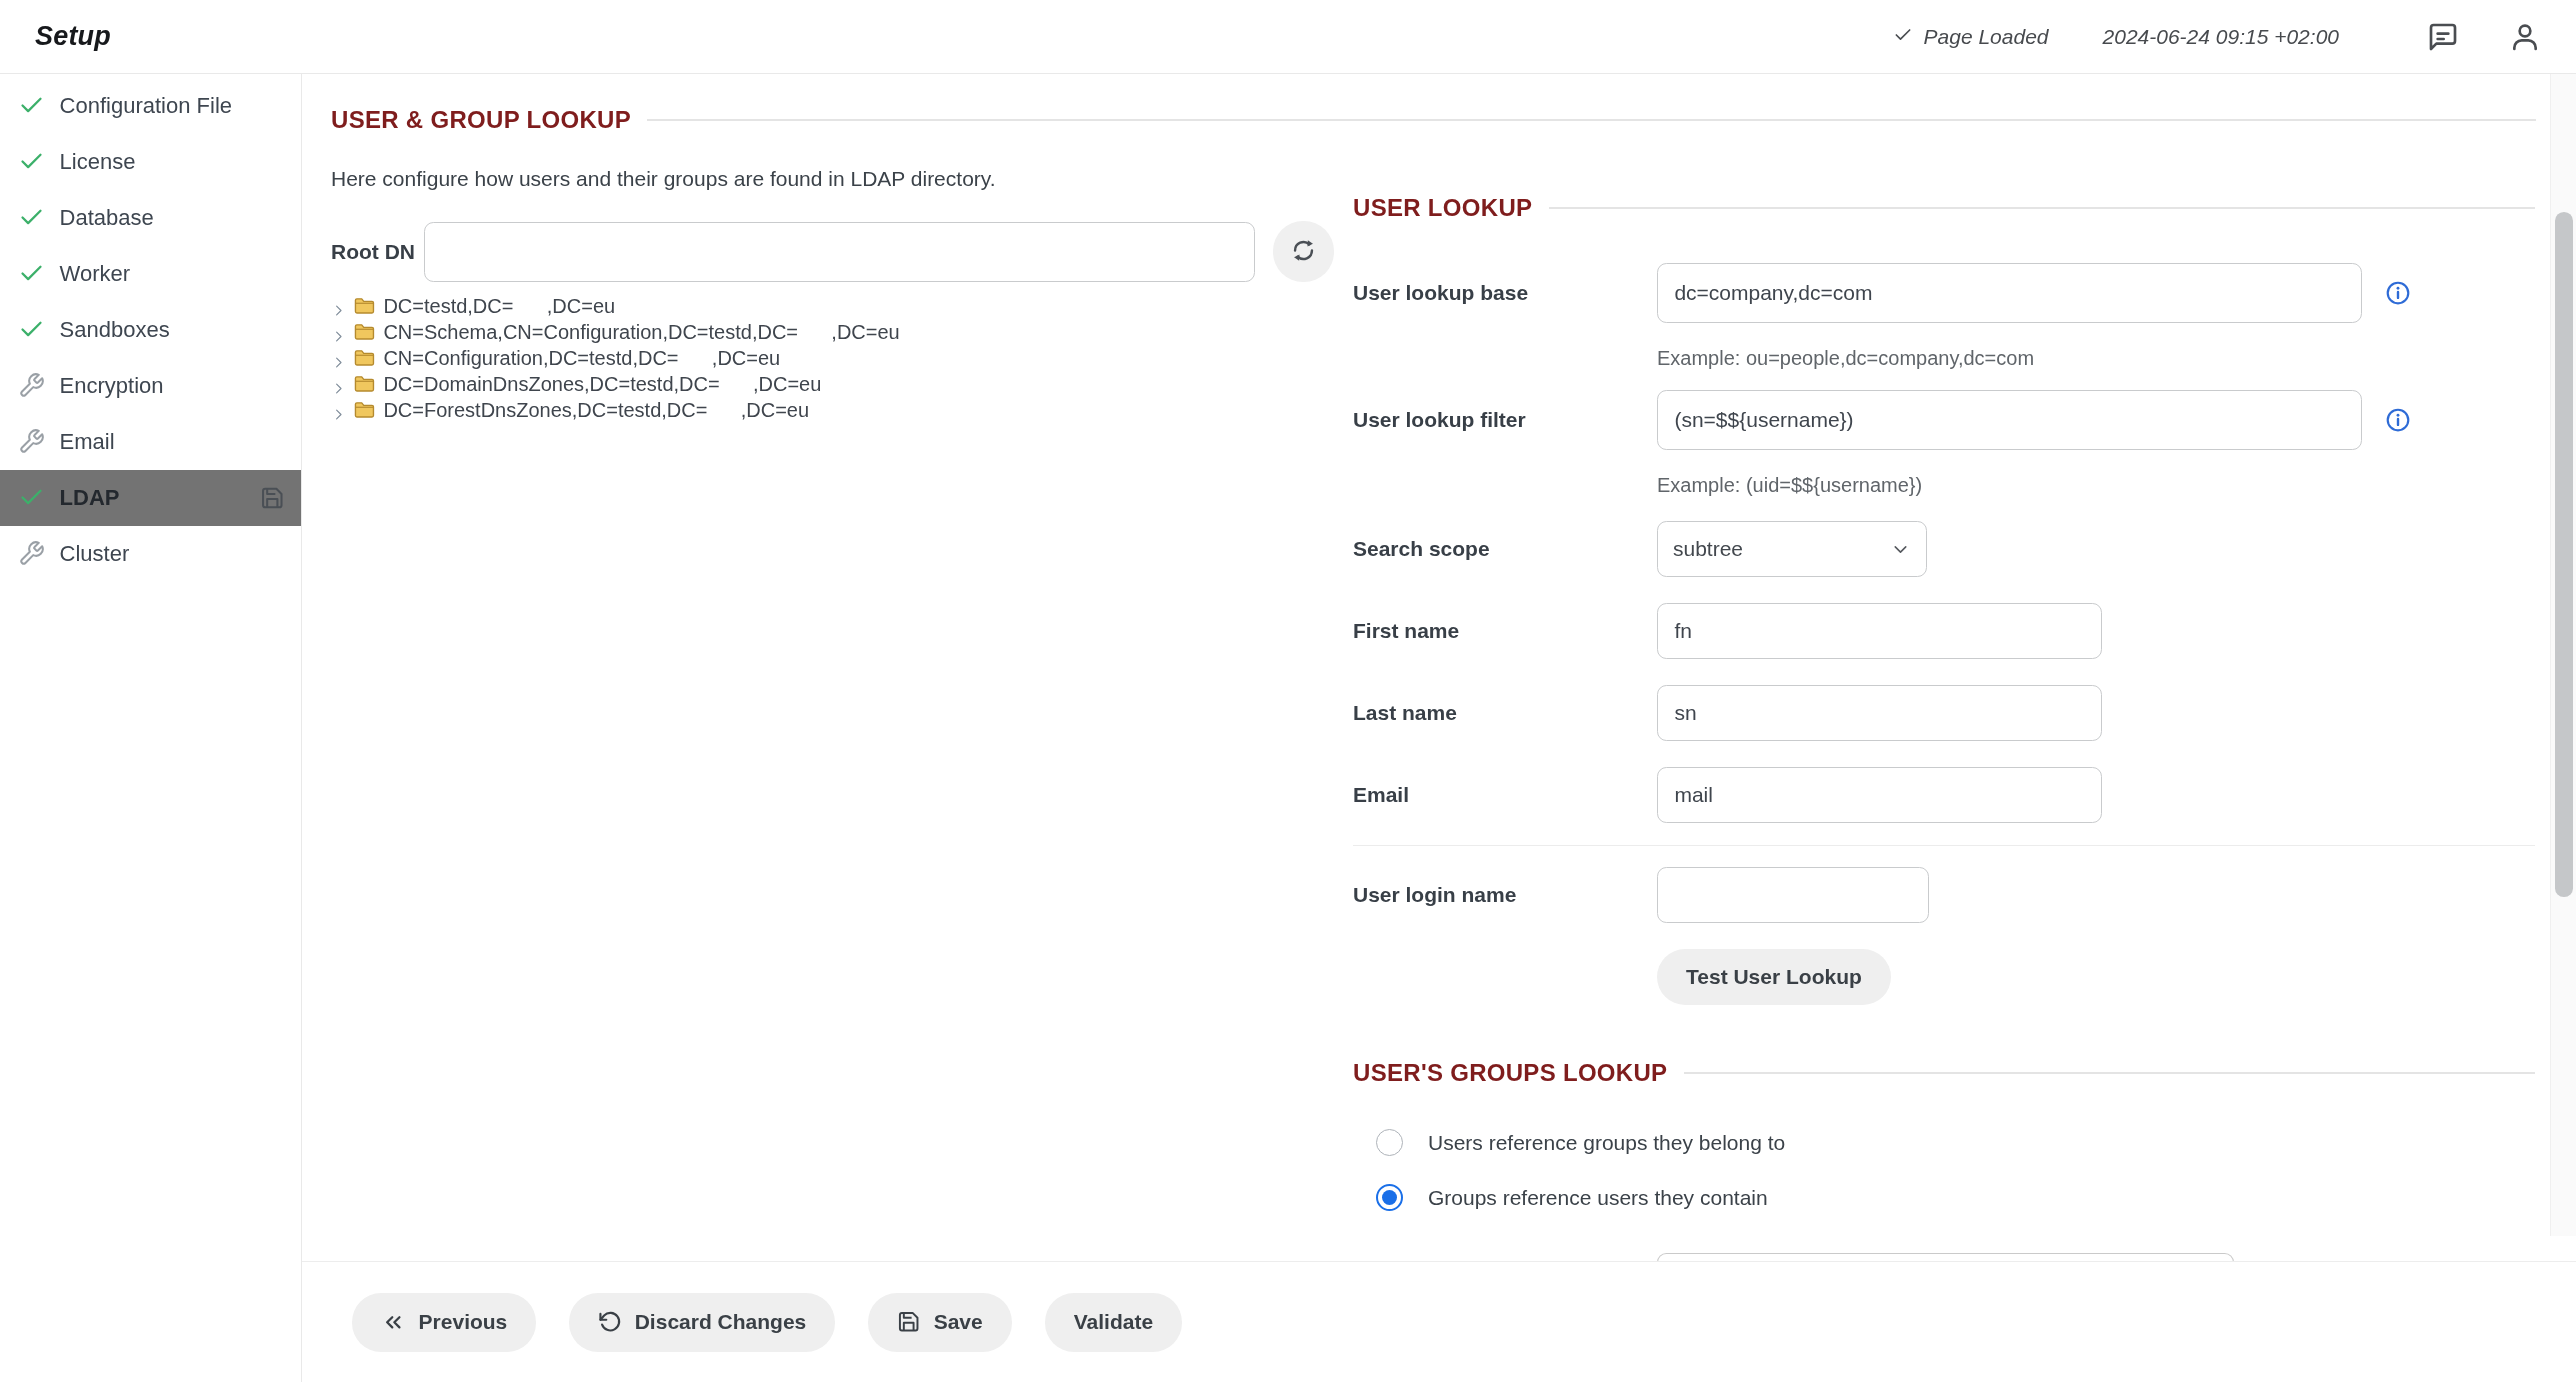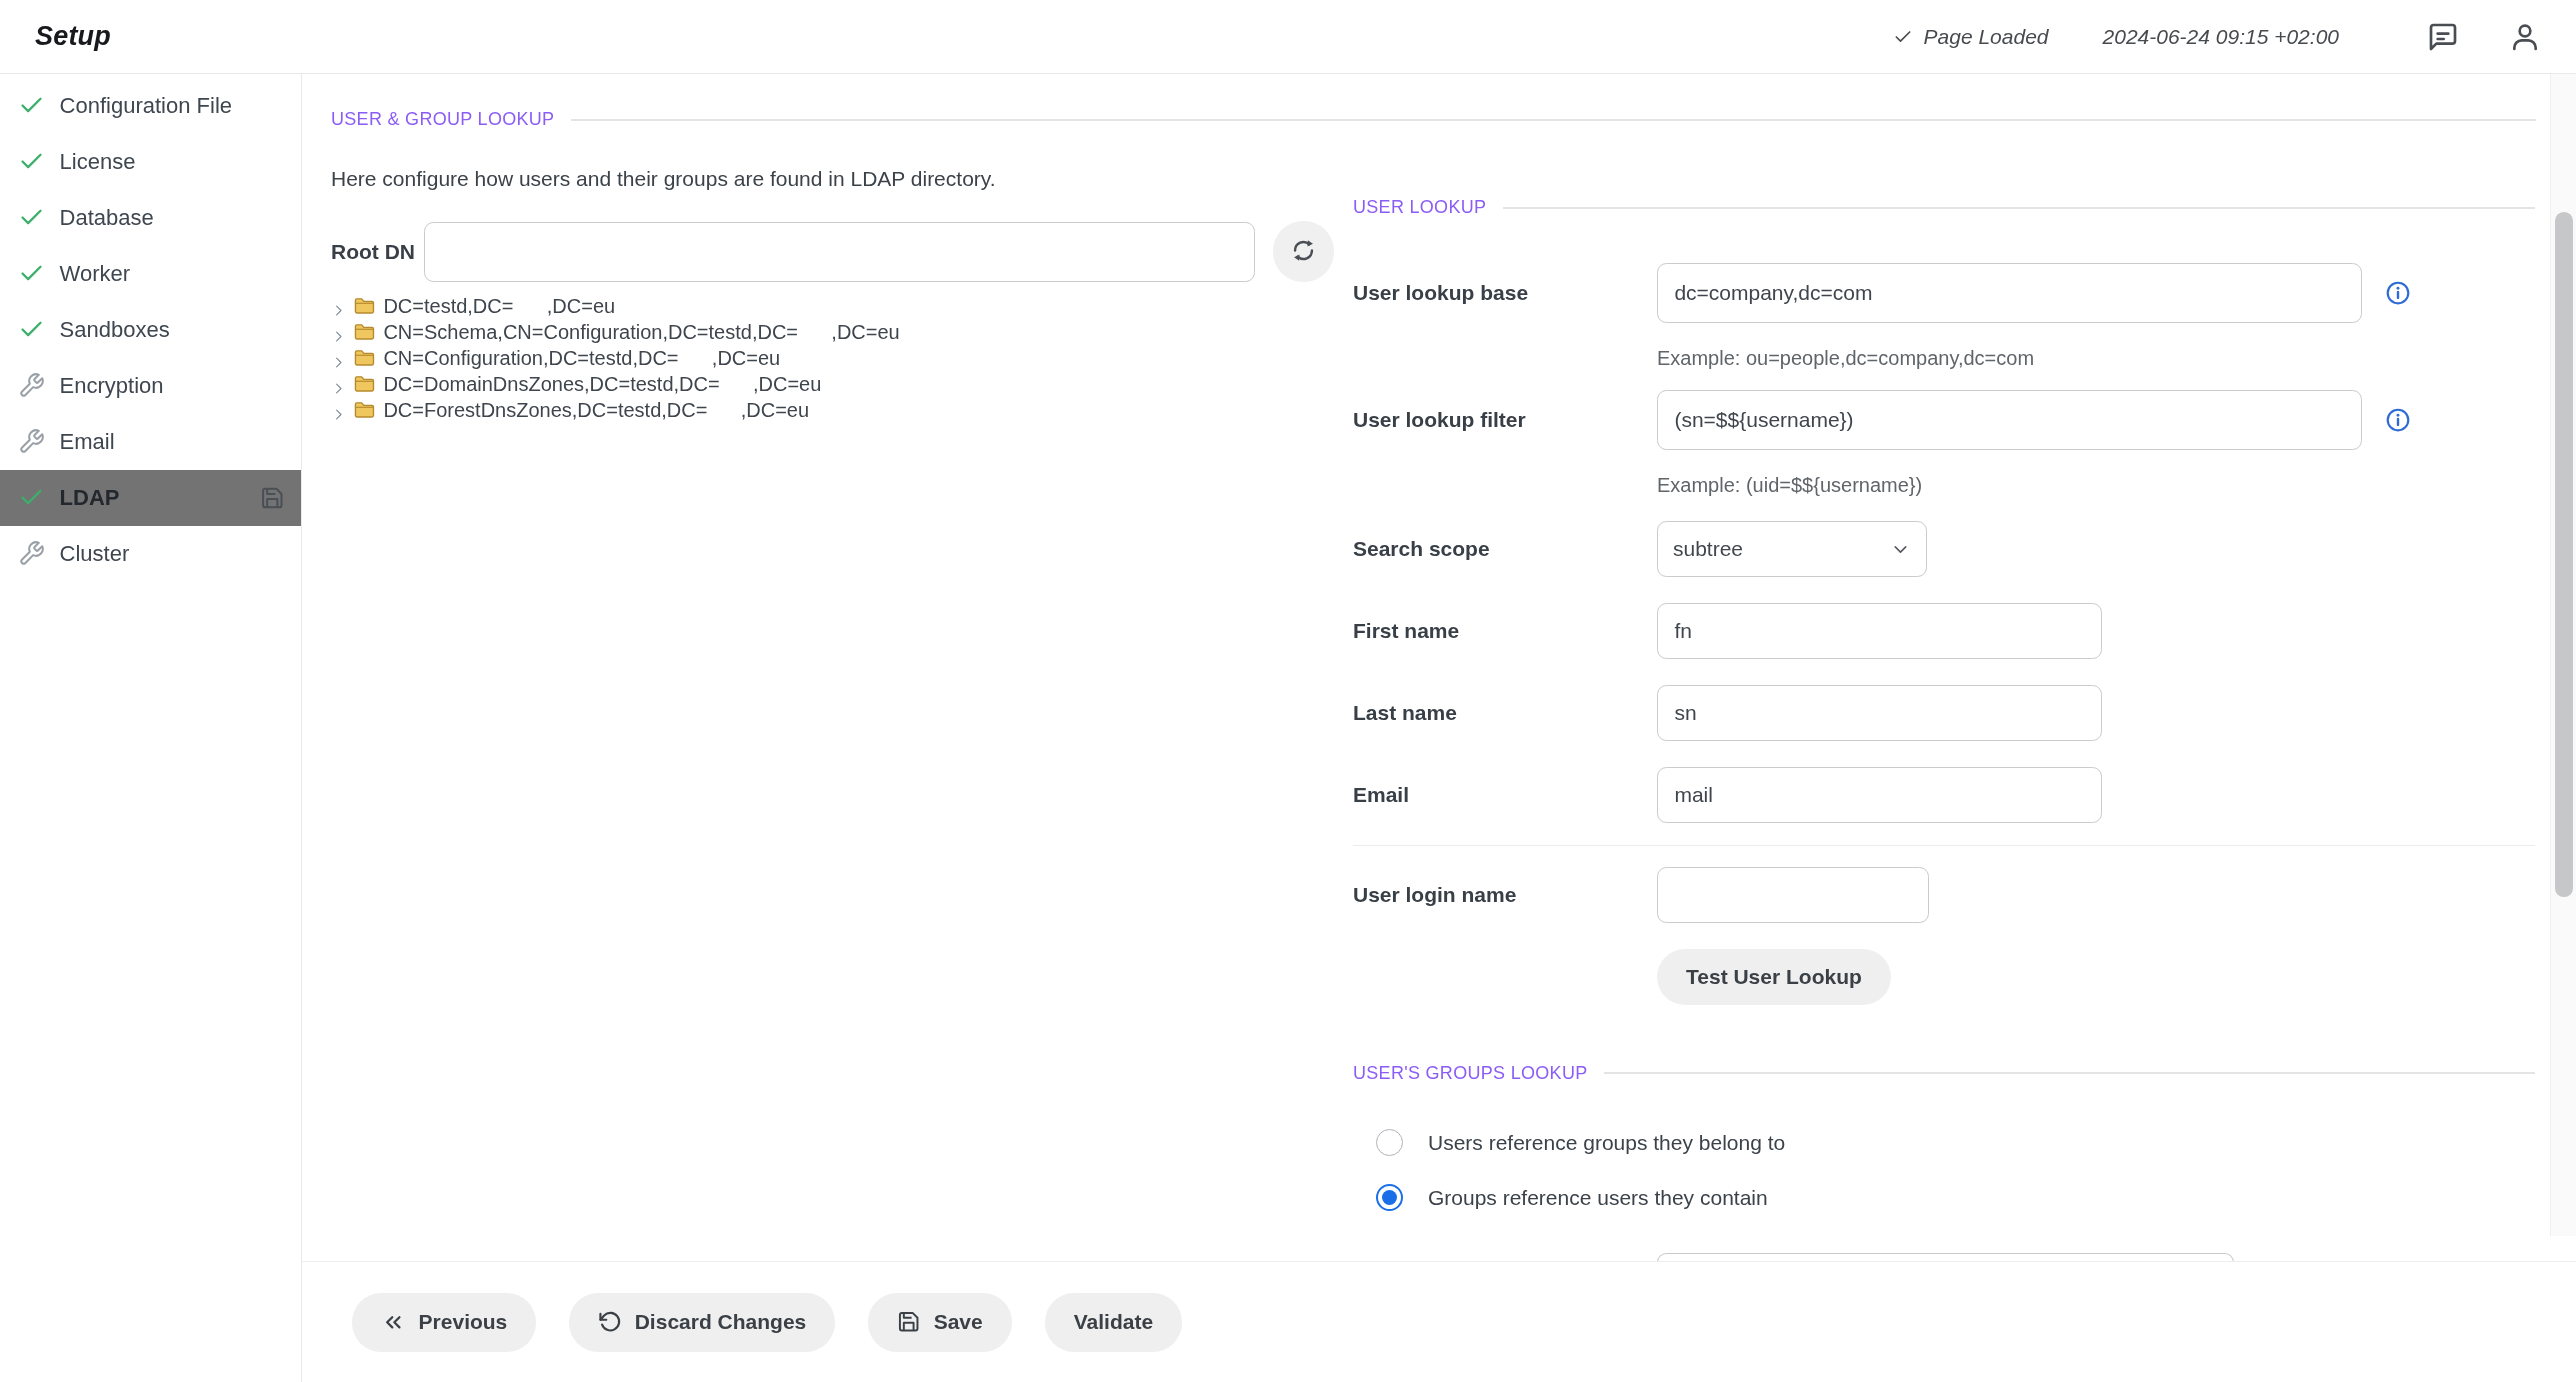--- a/index.html
+++ b/index.html
@@ -4,21 +4,21 @@
 <style>
   * { margin:0; padding:0; box-sizing:border-box; }
   html,body { width:2576px; height:1382px; background:#fff; font-family:"Liberation Sans", sans-serif; color:#3f454d; }
   .app { position:relative; width:2576px; height:1382px; overflow:hidden; background:#fff; }
 
   
   .topbar { position:absolute; top:0; left:0; right:0; height:74px; background:#fff;
             border-bottom:1.2px solid #e9e9e9; display:flex; align-items:center; padding:0 35px; z-index:5;font-style:italic; }
   .page-title { font-size:27px; font-weight:700; color:#17191c; letter-spacing:0.2px; }
   .topbar-right { margin-left:auto; display:flex; align-items:center; }
-  .status { display:flex; align-items:center; gap:10.5px; font-size:21px; color:#474a4e; }
+  .status { display:flex; align-items:flex-start; gap:10.5px; font-size:21px; color:#474a4e; }
   .timestamp { margin-left:54px; font-size:21px; color:#474a4e; }
   .topbar-icon { display:inline-flex; align-items:center; justify-content:center; color:#4a4d51; }
   .chat-btn { margin-left:88px; }
   .user-btn { margin-left:50px; }
 
   
   .sidebar { position:absolute; top:74px; left:0; width:302px; bottom:0; background:#fff;
              border-right:1.2px solid #e9e9e9; padding-top:3.5px; z-index:4; }
   .side-item { position:relative; height:56px; display:flex; align-items:center; gap:15px;
                padding-left:17.6px; font-size:22px; color:#3e4650; cursor:pointer; }
@@ -32,21 +32,21 @@
   .content { position:absolute; left:302px; top:74px; right:0; bottom:0; background:#fff; }
   .viewport { position:absolute; left:0; right:26px; top:0; height:1188px; overflow:hidden; }
 
   
   .scrollbar { position:absolute; right:0; top:0; width:26px; height:1162px; background:#fafafa;
                border-left:1.2px solid #f0f0f0; }
   .scroll-thumb { position:absolute; left:4.1px; top:138px; width:17.6px; height:685px; border-radius:8.8px; background:#c5c7c9; }
 
   
   .sec-header { display:flex; align-items:center; height:23.4px; }
-  .sec-title { font-size:18px; font-weight:400; letter-spacing:0.3px; color:#8b5cf6; white-space:nowrap; }
+  .sec-title { font-size:24px; font-weight:700; letter-spacing:0.3px; color:#7f1d1d; white-space:nowrap; }
   .sec-line { flex:1; height:1.8px; background:#e4e4e4; margin-left:16.4px; }
 
   
   .ug-header { margin:34px 14px 0 29px; }
   .left-body { margin-left:29px; width:1007px; }
   .desc { margin-top:36px; font-size:21px; color:#3b4249; }
   .rootdn-row { margin-top:30px; display:flex; align-items:center; }
   .field-label { font-size:21px; font-weight:600; color:#383f47; }
   .rootdn-row .field-label { width:93px; flex:0 0 93px; }
   .text-input { border:1.2px solid #c9cbcd; border-radius:9.4px; font-size:21px; color:#3f454d;

